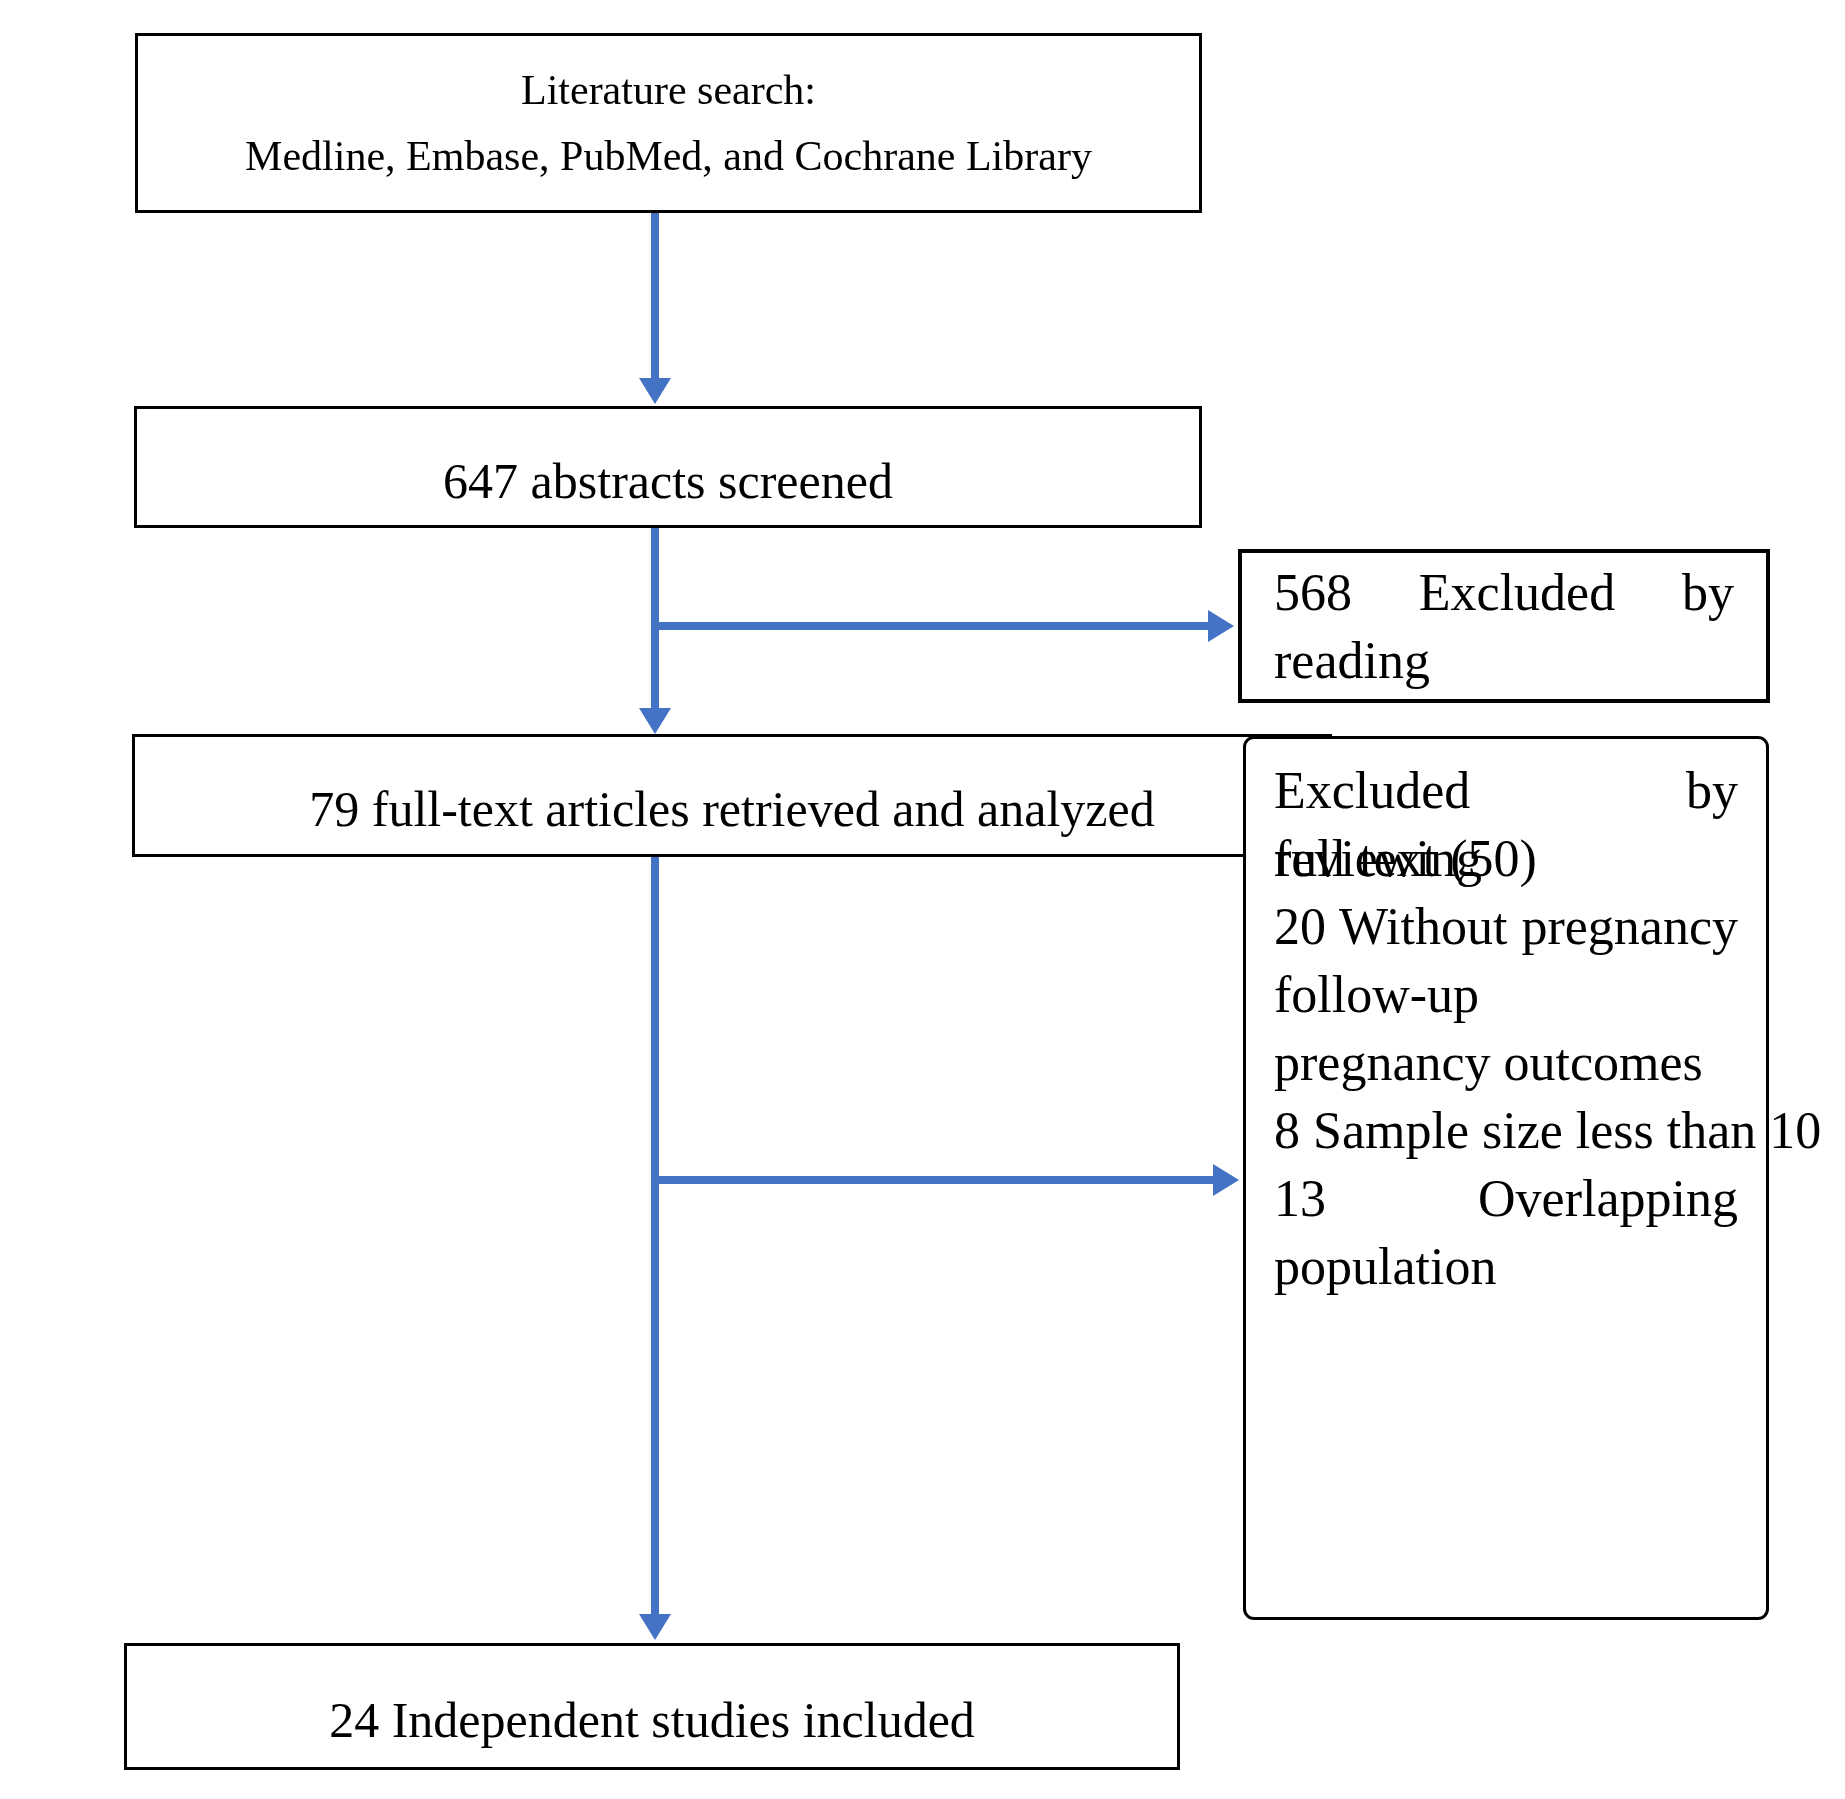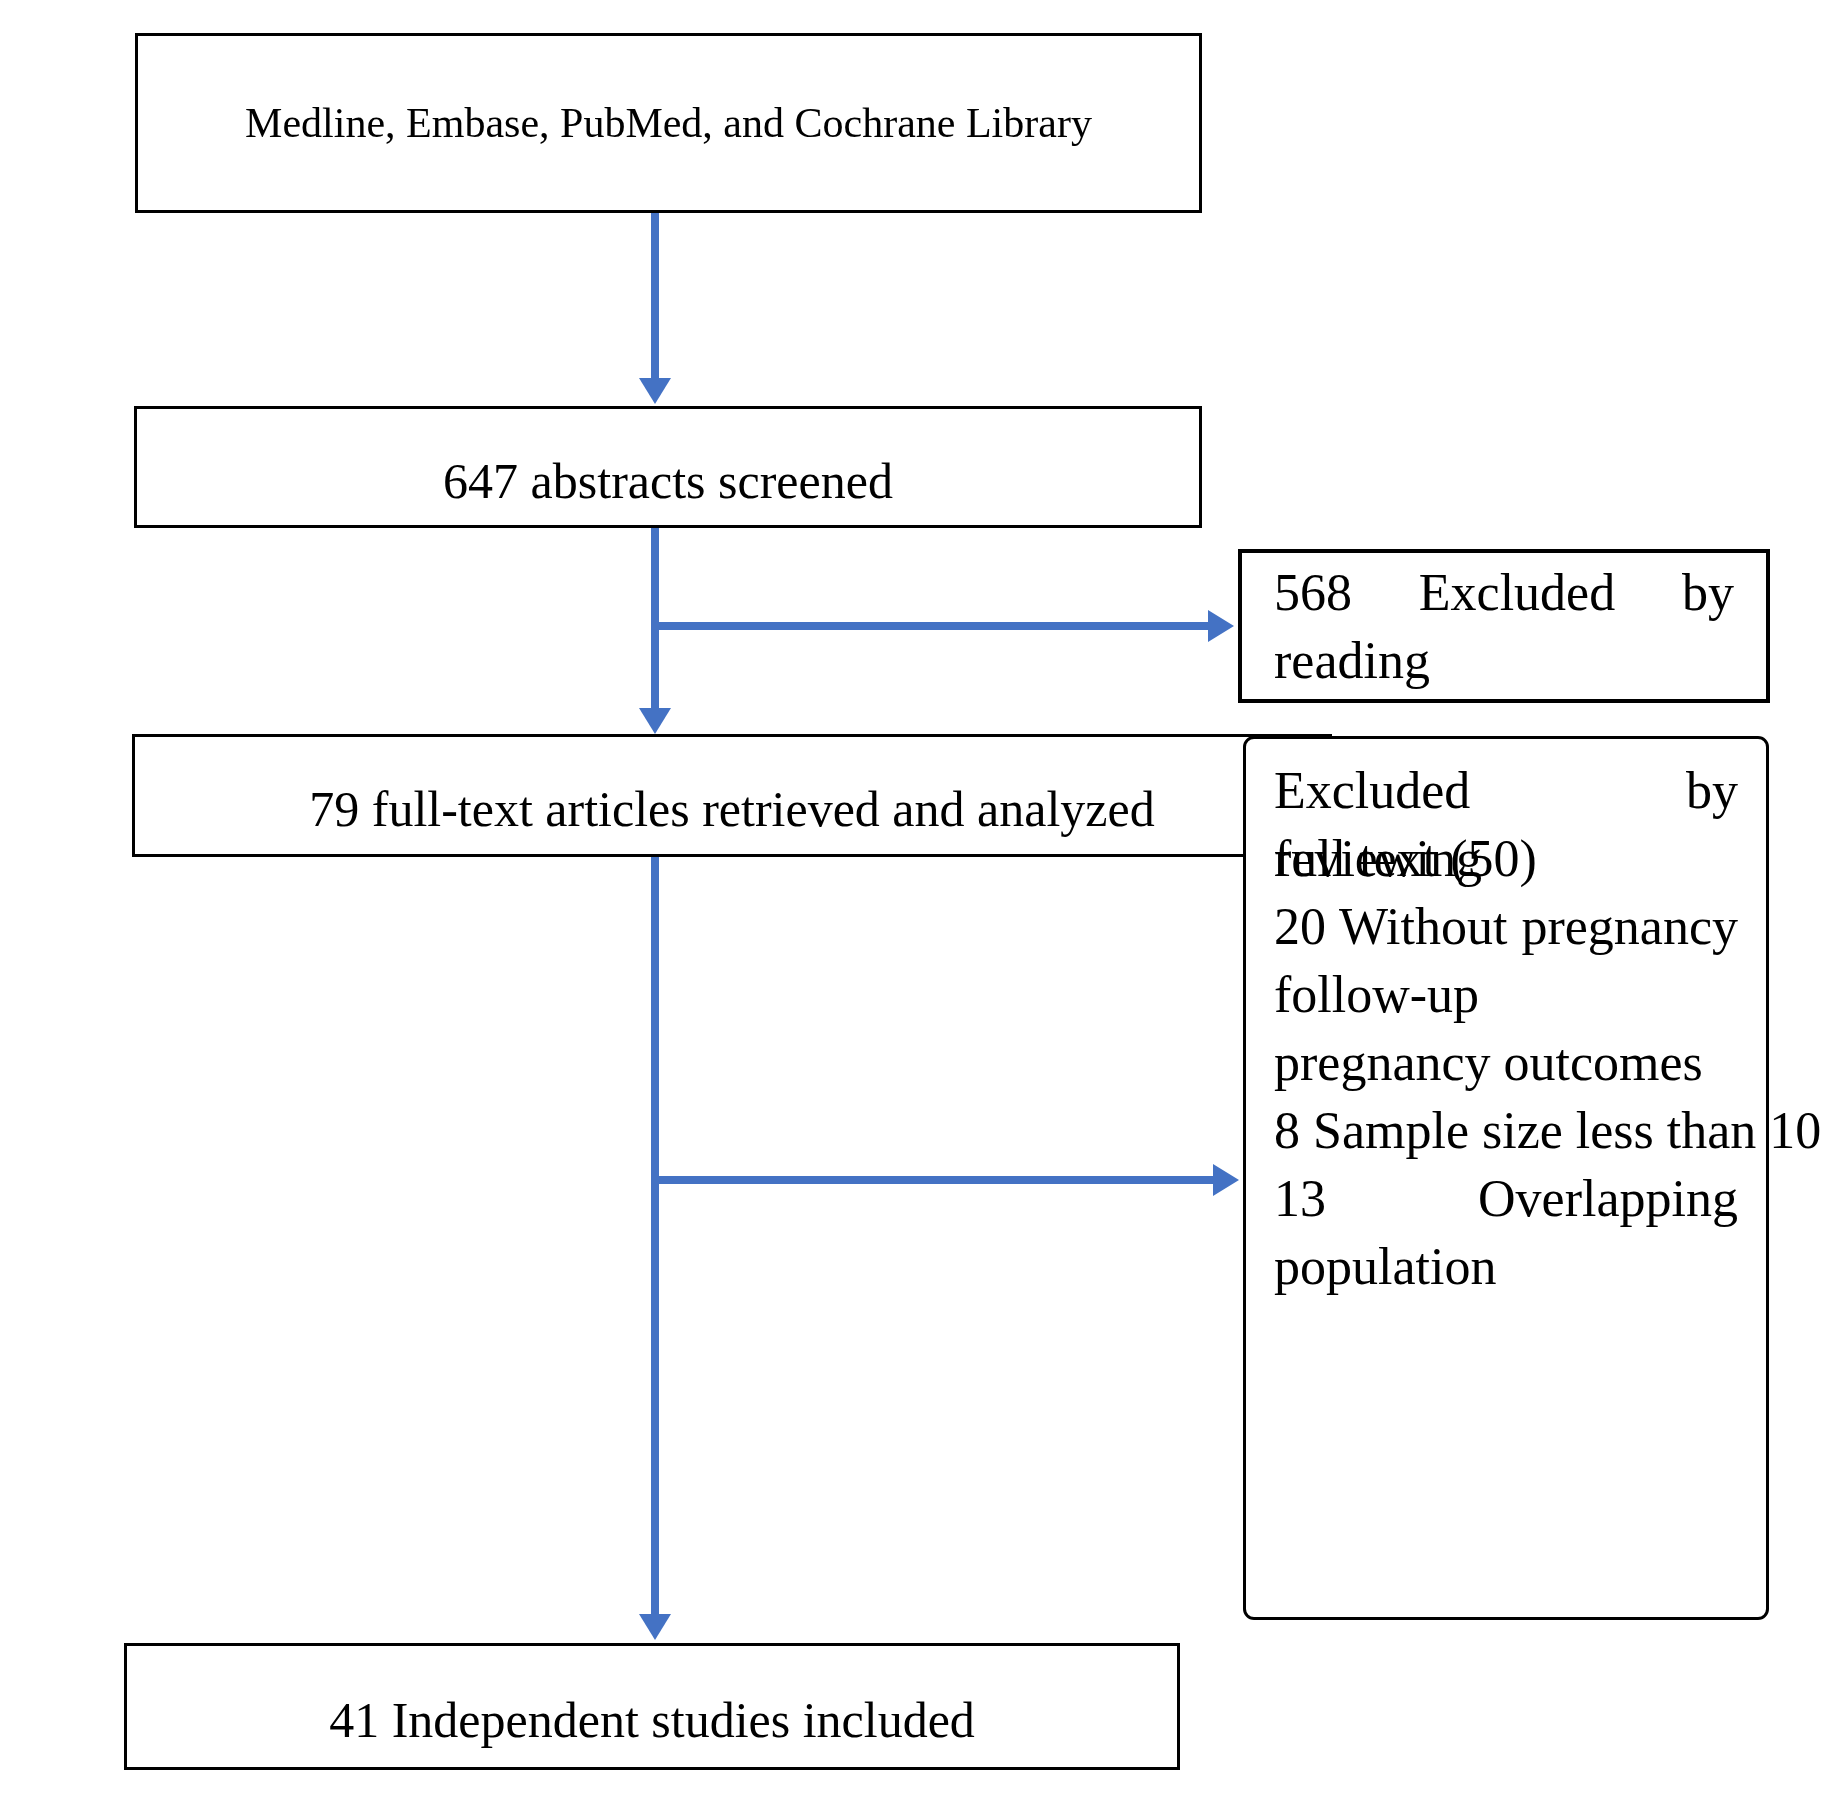--- a/index.html
+++ b/index.html
@@ -60,20 +60,21 @@
     border-bottom:16px solid transparent;
     border-left:26px solid var(--arrow);
   }
 </style>
 </head>
 <body>
 
 <div class="canvas">
 
   <div class="box titlebox" style="left:135px;top:33px;width:1067px;height:180px;">
+    <div>Literature search:</div>
     <div>Medline, Embase, PubMed, and Cochrane Library</div>
   </div>
 
   <div class="vline" style="left:651px;top:213px;height:165px;"></div>
   <div class="head-down" style="left:639px;top:378px;"></div>
 
   <div class="box mainbox" style="left:134px;top:406px;width:1068px;height:122px;padding-top:27px;">
     <div>647 abstracts screened</div>
   </div>
 
@@ -100,16 +101,16 @@
     <div class="xline">full text (50)</div>
     <div class="xline j">20 Without pregnancy</div>
     <div class="xline">follow-up</div>
     <div class="xline">pregnancy outcomes</div>
     <div class="xline">8 Sample size less than 10</div>
     <div class="xline j">13 Overlapping</div>
     <div class="xline">population</div>
   </div>
 
   <div class="box mainbox" style="left:124px;top:1643px;width:1056px;height:127px;padding-top:27px;">
-    <div>41 Independent studies included</div>
+    <div>24 Independent studies included</div>
   </div>
 
 </div>
 
 </body></html>

